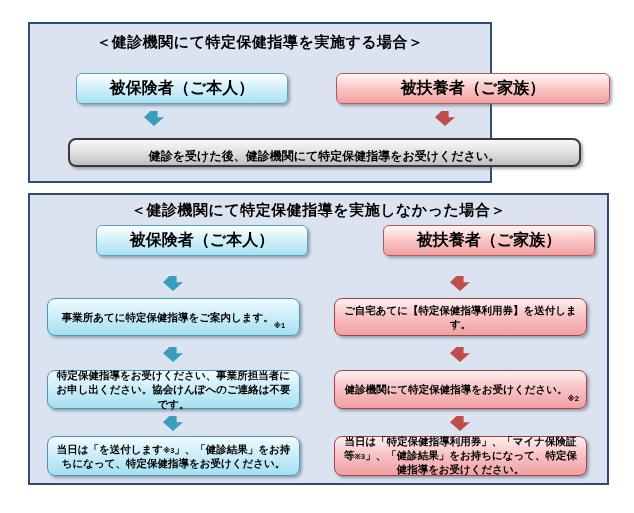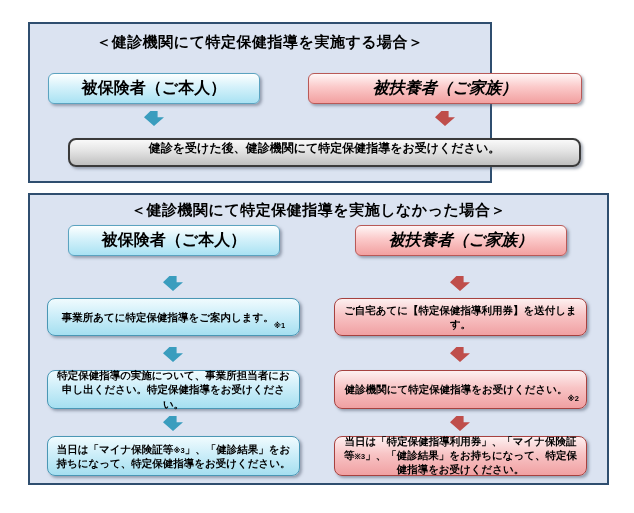--- a/index.html
+++ b/index.html
@@ -33,48 +33,48 @@
   #panel-without .panel-title { top: 6px; }
 
   .hdr-box {
     position: absolute;
     height: 31px;
     border-radius: 6px;
     box-sizing: border-box;
     display: flex; align-items: center; justify-content: center;
     font-size: 16px; font-weight: bold;
     box-shadow: 2px 2px 3px rgba(90,100,120,0.55);
+    margin-left: 28px;
   }
   .hdr-blue {
     background: linear-gradient(to bottom, #fdffff 0%, #d4f1fa 45%, #a9e2f3 100%);
     border: 1px solid #5ba3c0;
   }
   .hdr-pink {
     background: linear-gradient(to bottom, #fff6f6 0%, #fbc9c9 45%, #f2a0a0 100%);
     border: 1px solid #b95957;
-    font-style: italic;
   }
 
   .arrow {
     position: absolute;
     width: 20px; height: 15px;
     clip-path: polygon(32% 0, 68% 0, 68% 42%, 100% 42%, 50% 100%, 0 42%);
   }
   .arrow-blue { background: #3a9dbe; }
   .arrow-red  { background: #bf4e4b; }
 
   .gray-box {
     position: absolute;
     left: 38px; top: 114px;
     width: 513px; height: 29px;
     background: linear-gradient(to bottom, #f9f9f9 0%, #e3e3e3 45%, #bfbfbf 100%);
     border: 2px solid #3a3a3a;
     border-radius: 8px;
     box-sizing: border-box;
-    display: flex; align-items: flex-start; justify-content: center;
+    display: flex; align-items: flex-end; justify-content: center;
     font-size: 12px; font-weight: bold;
     box-shadow: 2px 2px 3px rgba(90,100,120,0.55);
   }
 
   .step-box {
     position: absolute;
     width: 253px;
     border-radius: 8px;
     box-sizing: border-box;
     display: flex; align-items: center; justify-content: center;
@@ -151,35 +151,35 @@
   </div>
   <div class="step-box step-pink col-right row-step1">
     <span class="txt">ご自宅あてに【特定保健指導利用券】を送付します。</span>
       <span class="txt"></span>
   </div>
 
   <div class="arrow arrow-blue" style="left:133px; top:152px;"></div>
   <div class="arrow arrow-red" style="left:420px; top:152px;"></div>
 
   <div class="step-box step-blue col-left row-step2">
-    <span class="txt">特定保健指導の実施について、事業所担当者にお申し出ください。特定保健指導をお受けください。</span>
+    <span class="txt">特定保健指導をお受けください、事業所担当者にお申し出ください。協会けんぽへのご連絡は不要です。</span>
       <span class="txt"></span>
   </div>
   <div class="step-box step-pink col-right row-step2">
     <span class="txt">健診機関にて特定保健指導をお受けください。</span>
       <span class="note">※2</span>
       <span class="txt"></span>
   </div>
 
   <div class="arrow arrow-blue" style="left:133px; top:221px;"></div>
   <div class="arrow arrow-red" style="left:420px; top:221px;"></div>
 
   <div class="step-box step-blue col-left row-step3">
     <span style="display:inline;">
-      <span class="txt">当日は「マイナ保険証等</span><span class="note" style="font-size:7.5px;vertical-align:baseline;">※3</span><span class="txt">」、「健診結果」をお持ちになって、特定保健指導をお受けください。</span>
+      <span class="txt">当日は「を送付します</span><span class="note" style="font-size:7.5px;vertical-align:baseline;">※3</span><span class="txt">」、「健診結果」をお持ちになって、特定保健指導をお受けください。</span>
     </span>
   </div>
   <div class="step-box step-pink col-right row-step3">
     <span style="display:inline;font-family:Liberation Mono, monospace;">
       <span class="txt">当日は「特定保健指導利用券」、「マイナ保険証等</span><span class="note" style="font-size:7.5px;vertical-align:baseline;">※3</span><span class="txt">」、「健診結果」をお持ちになって、特定保健指導をお受けください。</span>
     </span>
   </div>
 </div>
 
 </body></html>

